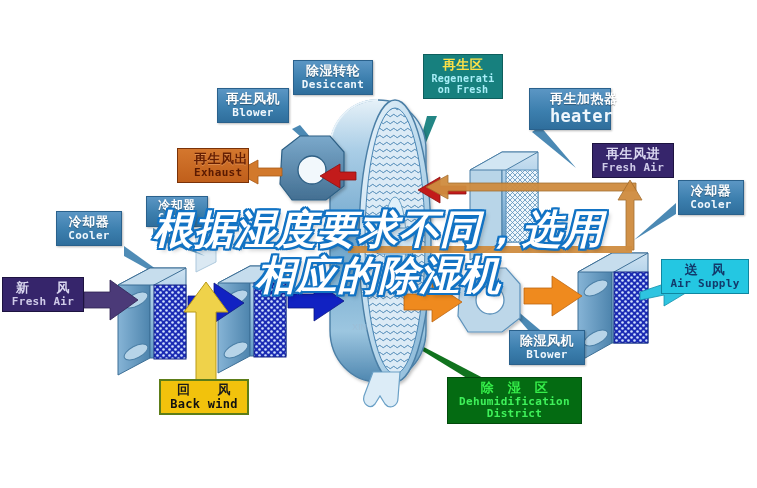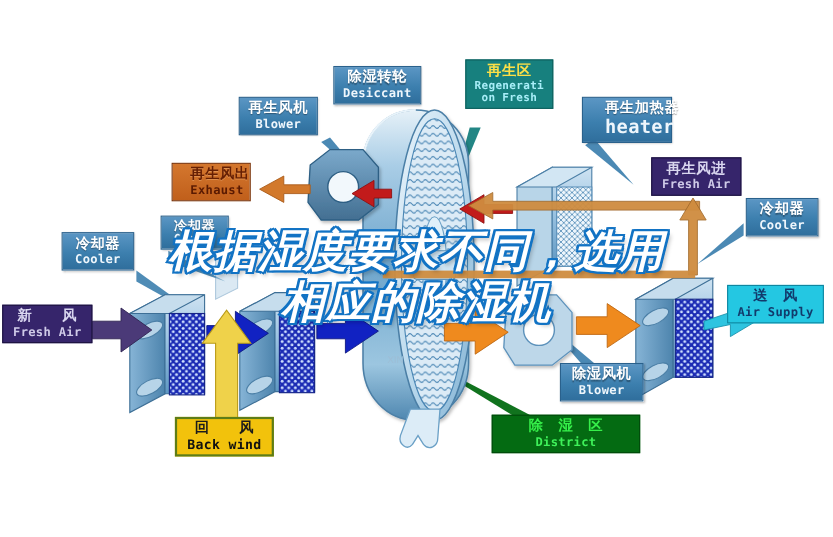--- a/index.html
+++ b/index.html
@@ -315,31 +315,31 @@
       <g>
         <path d="M524,288 L552,288 L552,276 L582,296 L552,316 L552,304 L524,304 Z" fill="#ef8a1e" stroke="#bc6510" stroke-width="0.8"></path>
       </g>
 
       <g>
         <path d="M640,292 L664,284 L664,272 L694,288 L664,306 L664,295 L640,300 Z" fill="#2ec4e0" stroke="#1591ab" stroke-width="0.8"></path>
       </g>
     </g>
   </svg>
 
-  <div class="lbl steel" style="left:293px;top:60px;width:80px;padding:3px 4px;margin-left:10px;">
+  <div class="lbl steel" style="left:293px;top:60px;width:80px;padding:3px 4px;">
     <span class="cn" style="font-size:13px;">除湿转轮</span>
     <span class="en" style="font-size:11px;">Desiccant</span>
   </div>
 
   <div class="lbl steel" style="left:217px;top:88px;width:72px;padding:3px 4px;">
     <span class="cn" style="font-size:13px;">再生风机</span>
     <span class="en" style="font-size:11px;">Blower</span>
   </div>
 
-  <div class="lbl orange" style="left:156px;top:148px;width:72px;padding:3px 16px;">
+  <div class="lbl orange" style="left:177px;top:148px;width:72px;padding:3px 16px;">
     <span class="cn" style="font-size:13px;">再生风出</span>
     <span class="en" style="font-size:11px;">Exhaust</span>
   </div>
 
   <div class="lbl teal" style="left:423px;top:54px;width:80px;padding:3px 3px;">
     <span class="cn" style="font-size:13px;">再生区</span>
     <span class="en" style="font-size:10px;">Regenerati</span>
     <span class="en" style="font-size:10px;">on Fresh</span>
   </div>
 
@@ -378,20 +378,21 @@
     <span class="en" style="font-size:12px;">Back wind</span>
   </div>
 
   <div class="lbl steel" style="left:509px;top:330px;width:76px;padding:3px 4px;">
     <span class="cn" style="font-size:13px;">除湿风机</span>
     <span class="en" style="font-size:11px;">Blower</span>
   </div>
 
   <div class="lbl green" style="left:447px;top:377px;width:135px;padding:3px 4px;">
     <span class="cn" style="font-size:13px;">除　湿　区</span>
+    <span class="en" style="font-size:11px;">Dehumidification</span>
     <span class="en" style="font-size:11px;">District</span>
   </div>
 
   <div class="lbl cyan" style="left:661px;top:259px;width:88px;padding:3px 4px;">
     <span class="cn" style="font-size:13px;">送　风</span>
     <span class="en" style="font-size:11px;">Air Supply</span>
   </div>
 
   <div id="overlay">
     <span class="oline l1">根据湿度要求不同，选用</span>

